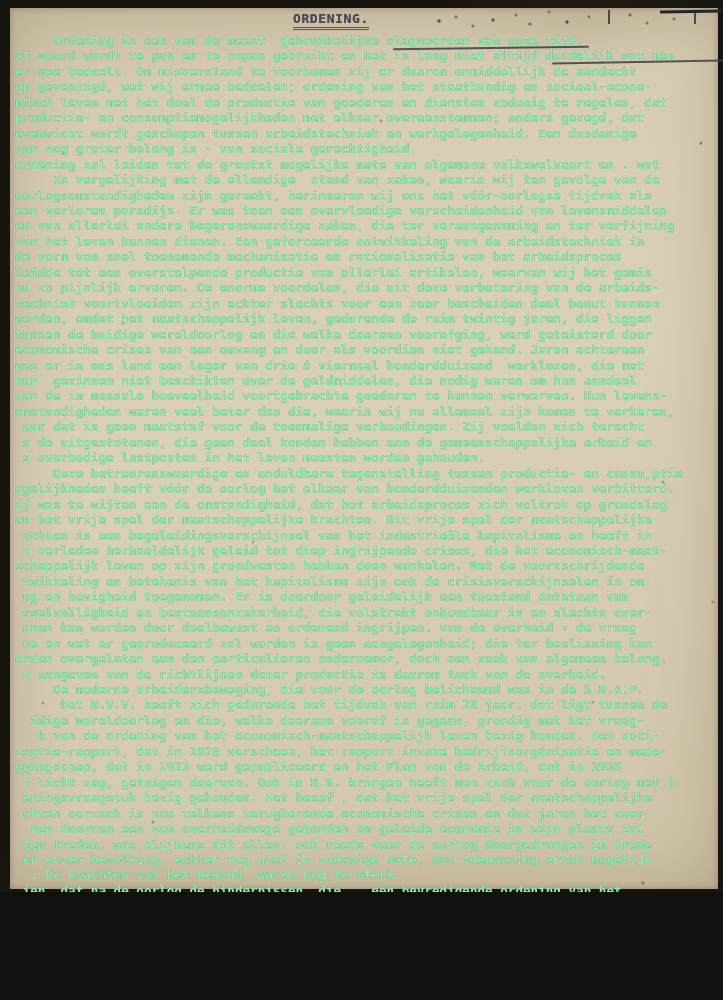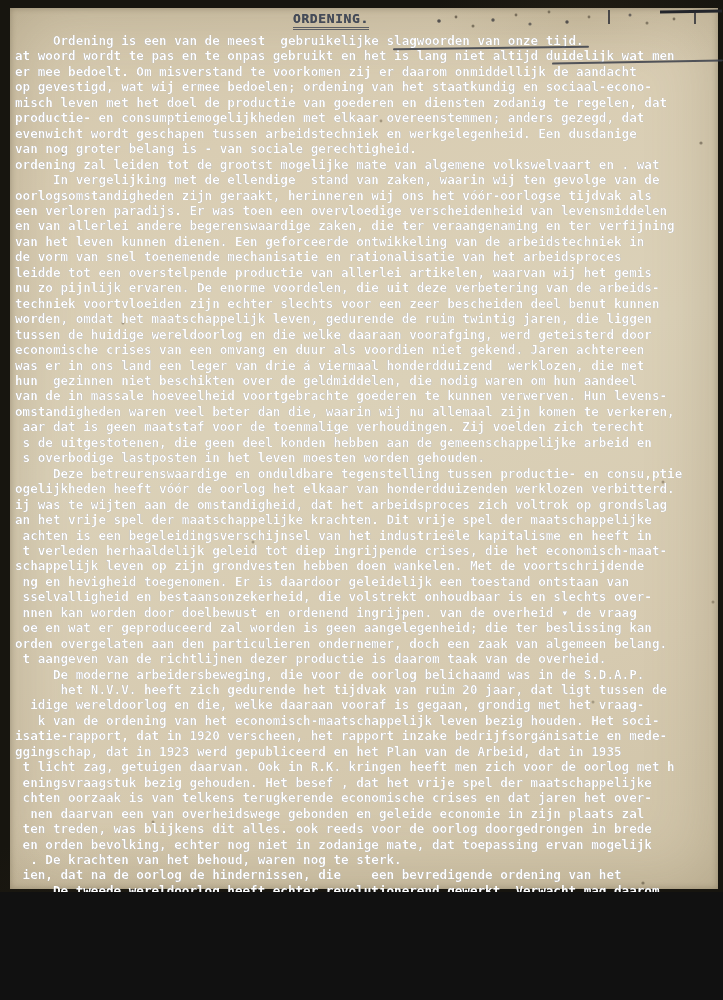--- a/index.html
+++ b/index.html
@@ -67,21 +67,21 @@
   }
   .lines{
     position:absolute;left:15px;top:33px;width:705px;
   }
   .tline{
     white-space:pre;
     font-family:"DejaVu Sans Mono", monospace;
     font-size:12.6px;
     line-height:15.46px;
     font-weight:700;
-    color:#ffffff;
+    color:#86efac;
     text-shadow:0 0 .6px rgba(66,72,86,.8);
   }
   .strike{position:absolute;background:rgba(58,62,74,.85);border-radius:1px;}
   .strike.strike1{left:393px;top:47px;width:196px;height:2px;transform:rotate(-.8deg);}
   .strike.strike2{left:552px;top:61px;width:171px;height:2.4px;transform:rotate(-1.1deg);}
   .dash{position:absolute;left:660px;top:10px;width:62px;height:2.5px;background:#23252b;transform:rotate(-1deg);}
   .tick{position:absolute;width:2px;background:rgba(40,42,50,.78);}
   .tick.tick1{left:608px;top:10px;height:14px;}
   .tick.tick2{left:694px;top:12px;height:12px;}
 </style>
@@ -125,38 +125,39 @@
       <div class="tline"> aar dat is geen maatstaf voor de toenmalige verhoudingen. Zij voelden zich terecht</div>
       <div class="tline"> s de uitgestotenen, die geen deel konden hebben aan de gemeenschappelijke arbeid en</div>
       <div class="tline"> s overbodige lastposten in het leven moesten worden gehouden.</div>
       <div class="tline">     Deze betreurenswaardige en onduldbare tegenstelling tussen productie- en consu,ptie</div>
       <div class="tline">ogelijkheden heeft vóór de oorlog het elkaar van honderdduizenden werklozen verbitterd.</div>
       <div class="tline">ij was te wijten aan de omstandigheid, dat het arbeidsproces zich voltrok op grondslag</div>
       <div class="tline">an het vrije spel der maatschappelijke krachten. Dit vrije spel der maatschappelijke</div>
       <div class="tline"> achten is een begeleidingsverschijnsel van het industrieële kapitalisme en heeft in</div>
       <div class="tline"> t verleden herhaaldelijk geleid tot diep ingrijpende crises, die het economisch-maat-</div>
       <div class="tline">schappelijk leven op zijn grondvesten hebben doen wankelen. Met de voortschrijdende</div>
+      <div class="tline"> twikkeling en betekenis van het kapitalisme zijn ook de crisisverschijnselen in om-</div>
       <div class="tline"> ng en hevigheid toegenomen. Er is daardoor geleidelijk een toestand ontstaan van</div>
       <div class="tline"> sselvalligheid en bestaansonzekerheid, die volstrekt onhoudbaar is en slechts over-</div>
       <div class="tline"> nnen kan worden door doelbewust en ordenend ingrijpen. van de overheid ▾ de vraag</div>
       <div class="tline"> oe en wat er geproduceerd zal worden is geen aangelegenheid; die ter beslissing kan</div>
       <div class="tline">orden overgelaten aan den particulieren ondernemer, doch een zaak van algemeen belang.</div>
       <div class="tline"> t aangeven van de richtlijnen dezer productie is daarom taak van de overheid.</div>
       <div class="tline">     De moderne arbeidersbeweging, die voor de oorlog belichaamd was in de S.D.A.P.</div>
       <div class="tline">      het N.V.V. heeft zich gedurende het tijdvak van ruim 20 jaar, dat ligt tussen de</div>
       <div class="tline">  idige wereldoorlog en die, welke daaraan vooraf is gegaan, grondig met het vraag-</div>
       <div class="tline">   k van de ordening van het economisch-maatschappelijk leven bezig houden. Het soci-</div>
       <div class="tline">isatie-rapport, dat in 1920 verscheen, het rapport inzake bedrijfsorgánisatie en mede-</div>
       <div class="tline">ggingschap, dat in 1923 werd gepubliceerd en het Plan van de Arbeid, dat in 1935</div>
       <div class="tline"> t licht zag, getuigen daarvan. Ook in R.K. kringen heeft men zich voor de oorlog met h</div>
       <div class="tline"> eningsvraagstuk bezig gehouden. Het besef , dat het vrije spel der maatschappelijke</div>
       <div class="tline"> chten oorzaak is van telkens terugkerende economische crises en dat jaren het over-</div>
       <div class="tline">  nen daarvan een van overheidswege gebonden en geleide economie in zijn plaats zal</div>
       <div class="tline"> ten treden, was blijkens dit alles. ook reeds voor de oorlog doorgedrongen in brede</div>
-      <div class="tline"> en orden bevolking, echter nog niet in zodanige mate, dat toepassing ervan mogelijk</div>
+      <div class="tline"> en onzer bevolking, echter nog niet in zodanige mate, dat toepassing ervan mogelijk</div>
       <div class="tline">  . De krachten van het behoud, waren nog te sterk.</div>
       <div class="tline"> ien, dat na de oorlog de hindernissen, die    een bevredigende ordening van het</div>
       <div class="tline">     De tweede wereldoorlog heeft echter revolutionerend gewerkt. Verwacht mag daarom</div>
       <div class="tline">onomisch-maatschäppelijk leven in de weg staan overwonnen zullen kunnen worden,</div>
     </div>
 
   <div class="strike strike1"></div>
   <div class="strike strike2"></div>
   <div class="dash"></div>
   <div class="tick tick1"></div>

